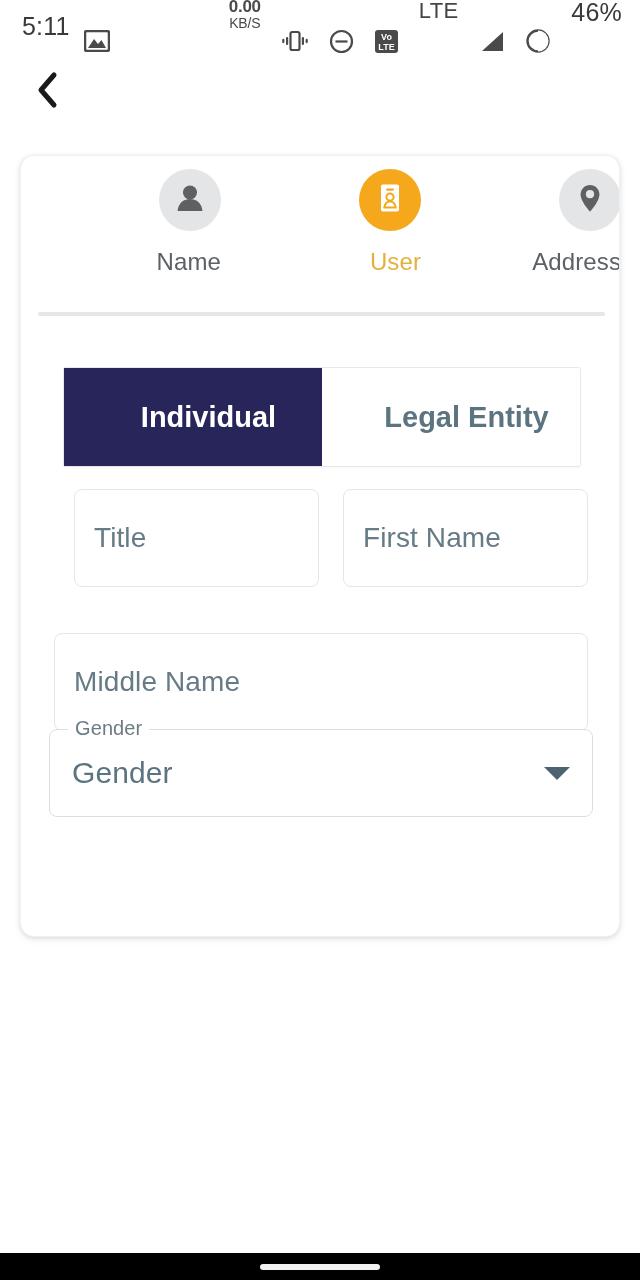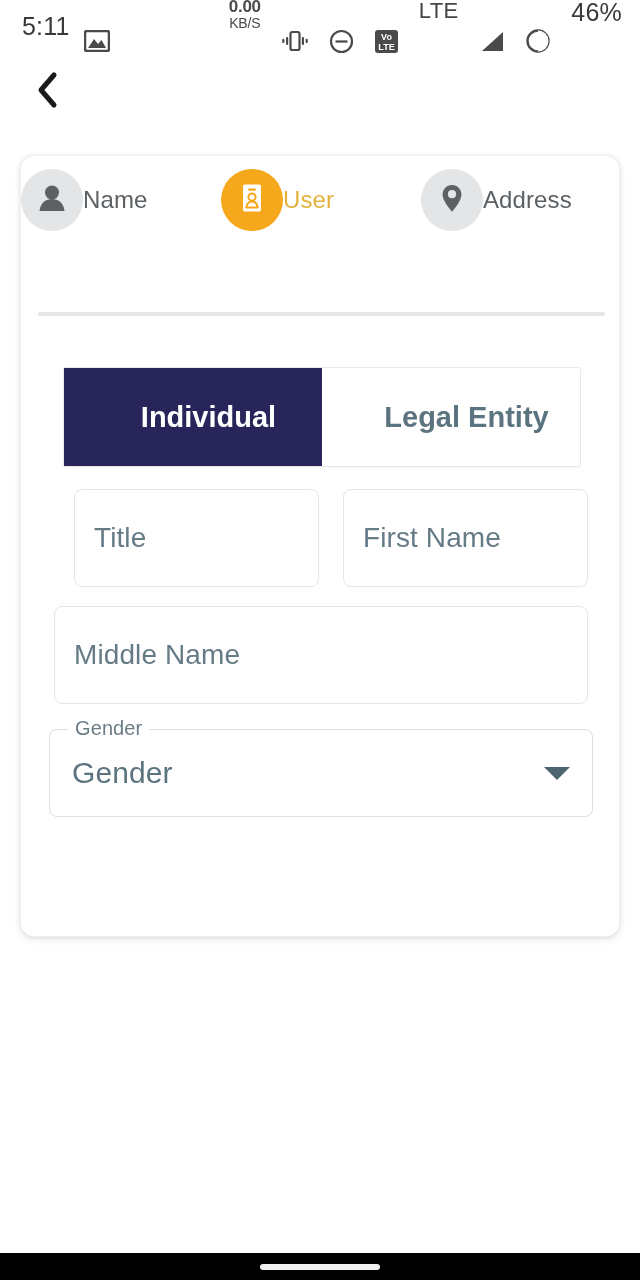--- a/index.html
+++ b/index.html
@@ -108,22 +108,22 @@
   
   .stepper {
     position: absolute;
     top: 13px; left: 0;
     width: 600px;
     display: flex;
   }
   .step {
     flex: 1;
     display: flex;
-    flex-direction: row;
-    align-items: flex-start;
+    flex-direction: column;
+    align-items: flex-end;
     cursor: pointer;
   }
   .step-circle {
     width: 62px; height: 62px;
     border-radius: 50%;
     background: #e3e5e6;
     display: flex;
     align-items: center;
     justify-content: center;
   }
@@ -177,21 +177,21 @@
 
   
   .field-row {
     position: absolute;
     left: 33px;
     width: 534px;
     display: flex;
     gap: 24px;
   }
   .field-row.row1 { top: 333px; padding-left: 20px; }
-  .field-row.row2 { top: 450px; }
+  .field-row.row2 { top: 477px; }
 
   .text-field {
     flex: 1;
     height: 98px;
     border: 1px solid #e4e6e7;
     border-radius: 8px;
     background: #ffffff;
     display: flex;
     align-items: center;
     padding-left: 19px;

